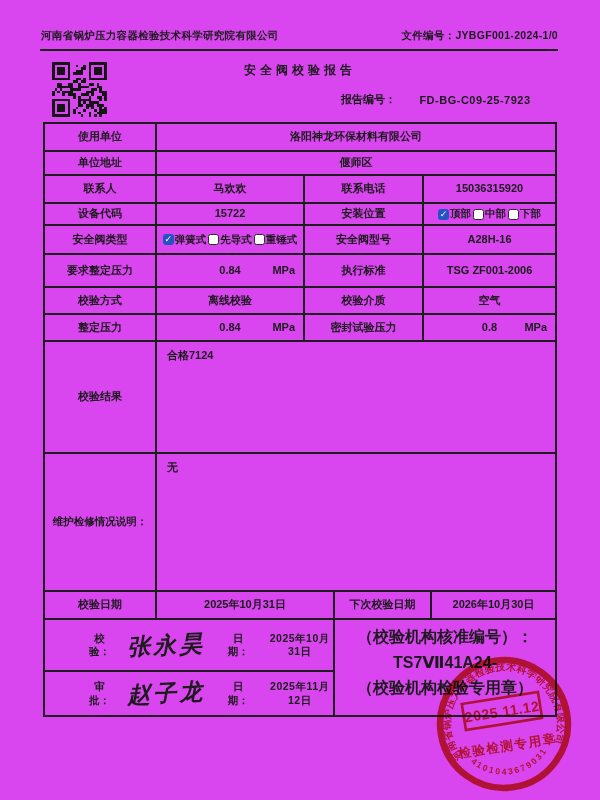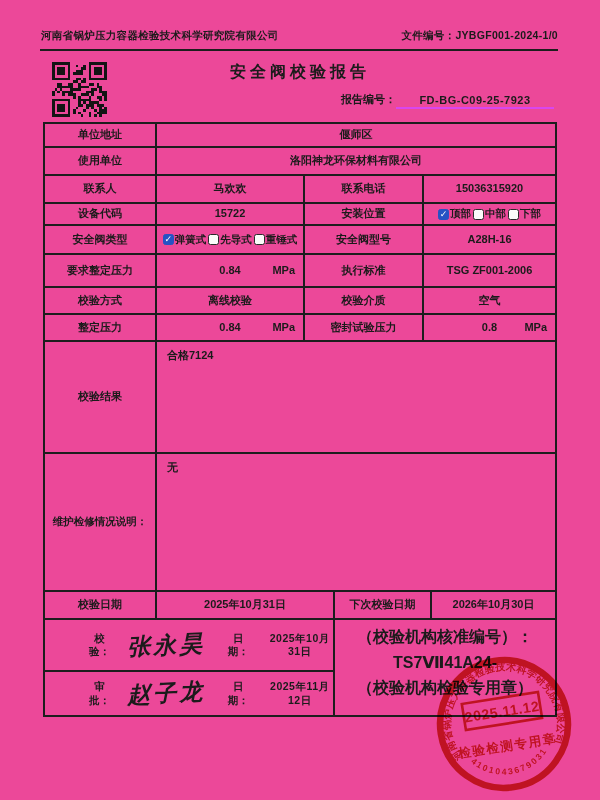--- a/index.html
+++ b/index.html
@@ -4,34 +4,34 @@
 <style>
   html,body{margin:0;padding:0;}
   body{
     width:600px;height:800px;
     background:#e8e6e2;
     font-family:"Liberation Sans","DejaVu Sans",sans-serif;
     -webkit-font-smoothing:antialiased;
   }
   .page{
     position:relative;width:600px;height:800px;overflow:hidden;
-    background:#ec4899;
+    background:#d946ef;
     color:#1b1b1b;
   }
   
   .hdr-row{
     position:absolute;left:41px;right:42px;top:29px;
     display:flex;justify-content:space-between;align-items:flex-end;
     font-size:10.5px;font-weight:bold;letter-spacing:.3px;
   }
   .hdr-rule{position:absolute;left:40px;right:42px;top:49px;height:2px;background:#1d1d1d;}
   .qr{position:absolute;left:52px;top:62px;width:55px;height:55px;}
   .doc-title{
     position:absolute;left:0;right:0;top:62px;text-align:center;
-    font-size:16px;font-weight:bold;letter-spacing:4px;
+    font-size:12px;font-weight:bold;letter-spacing:4px;
   }
   .report-no{
     position:absolute;top:92px;right:46px;
     display:flex;align-items:flex-end;font-size:11px;font-weight:bold;
   }
   .report-no .lbl{padding-bottom:2px;}
   .report-no .val{
     display:inline-block;width:158px;text-align:center;
     border-bottom:2px solid #d946ef;padding-bottom:1px;letter-spacing:.5px;
   }
@@ -318,27 +318,27 @@
 
   <div class="tbl-wrap">
     <table class="t1">
       <colgroup>
           <col style="width:112px">
           <col style="width:148px">
           <col style="width:119px">
           <col style="width:133px">
         </colgroup>
       <tbody>
-          <tr style="height:24px">
+          <tr style="height:28px">
+        <td>使用单位</td>
+        <td colspan="3">洛阳神龙环保材料有限公司</td>
+      </tr>
+      <tr style="height:24px">
         <td>单位地址</td>
         <td colspan="3">偃师区</td>
-      </tr>
-      <tr style="height:28px">
-        <td>使用单位</td>
-        <td colspan="3">洛阳神龙环保材料有限公司</td>
       </tr>
       <tr style="height:28px">
         <td>联系人</td>
         <td>马欢欢</td>
         <td>联系电话</td>
         <td>15036315920</td>
       </tr>
       <tr style="height:22px">
         <td>设备代码</td>
         <td>15722</td>

